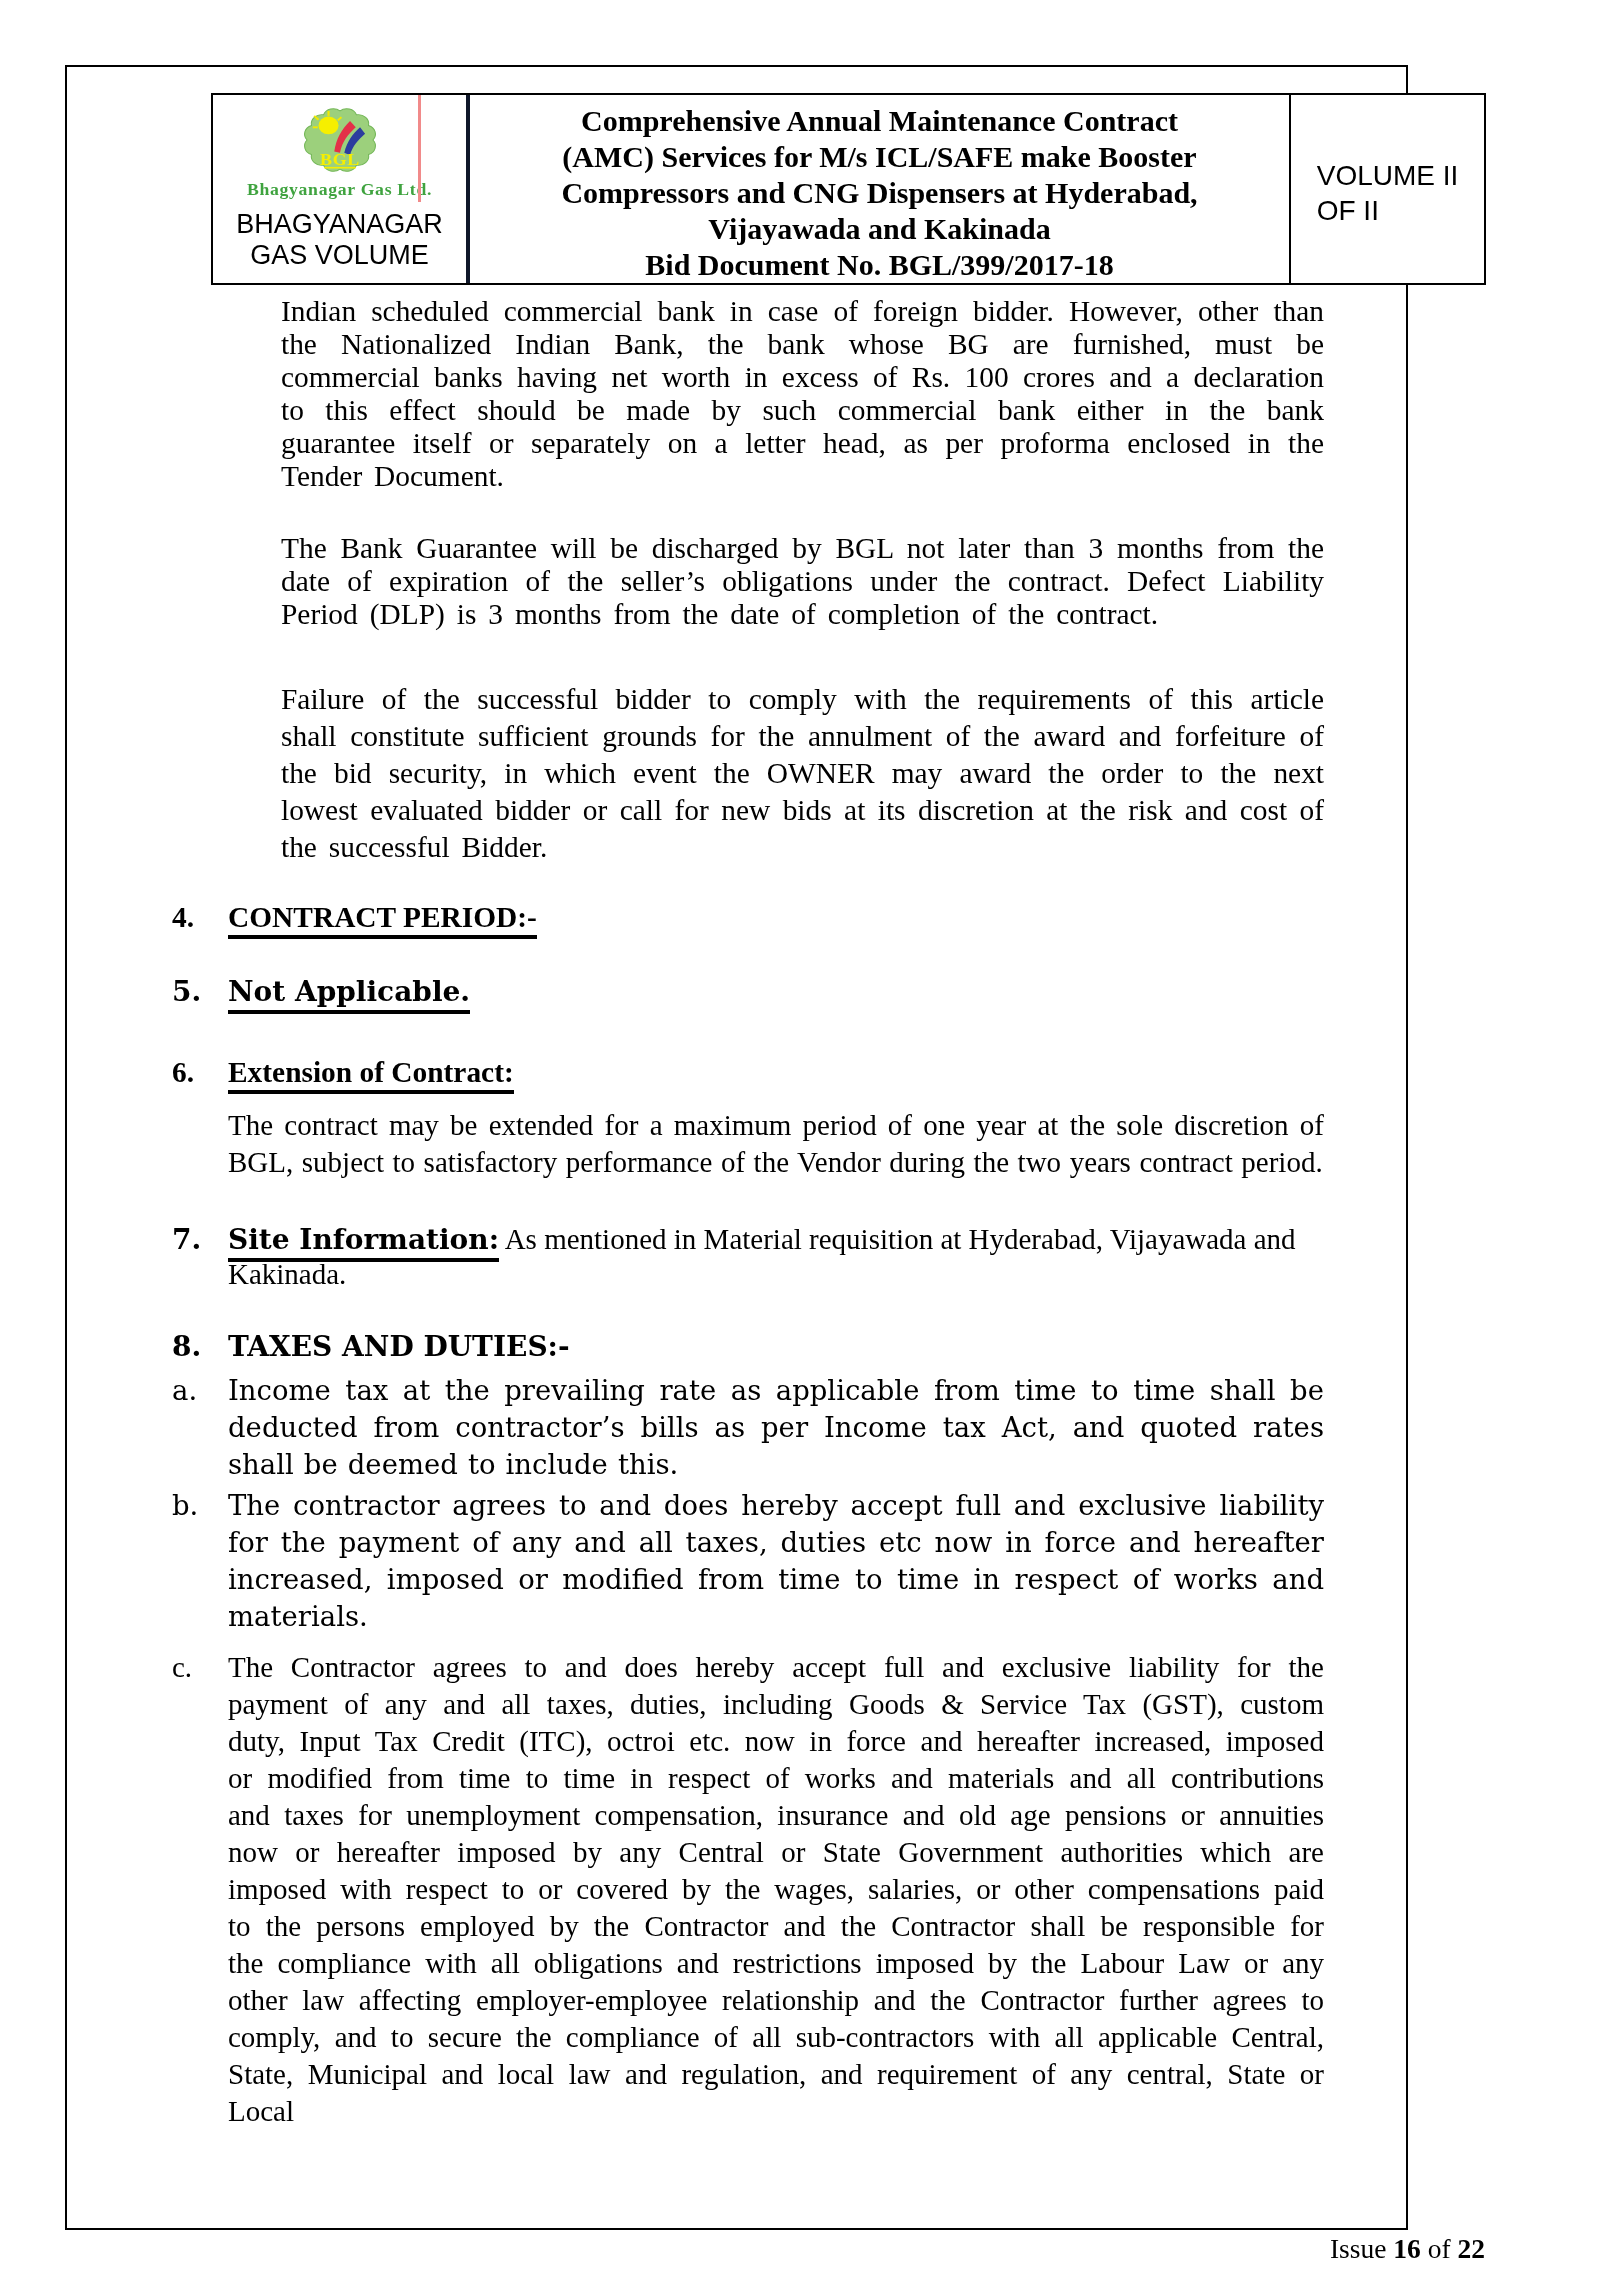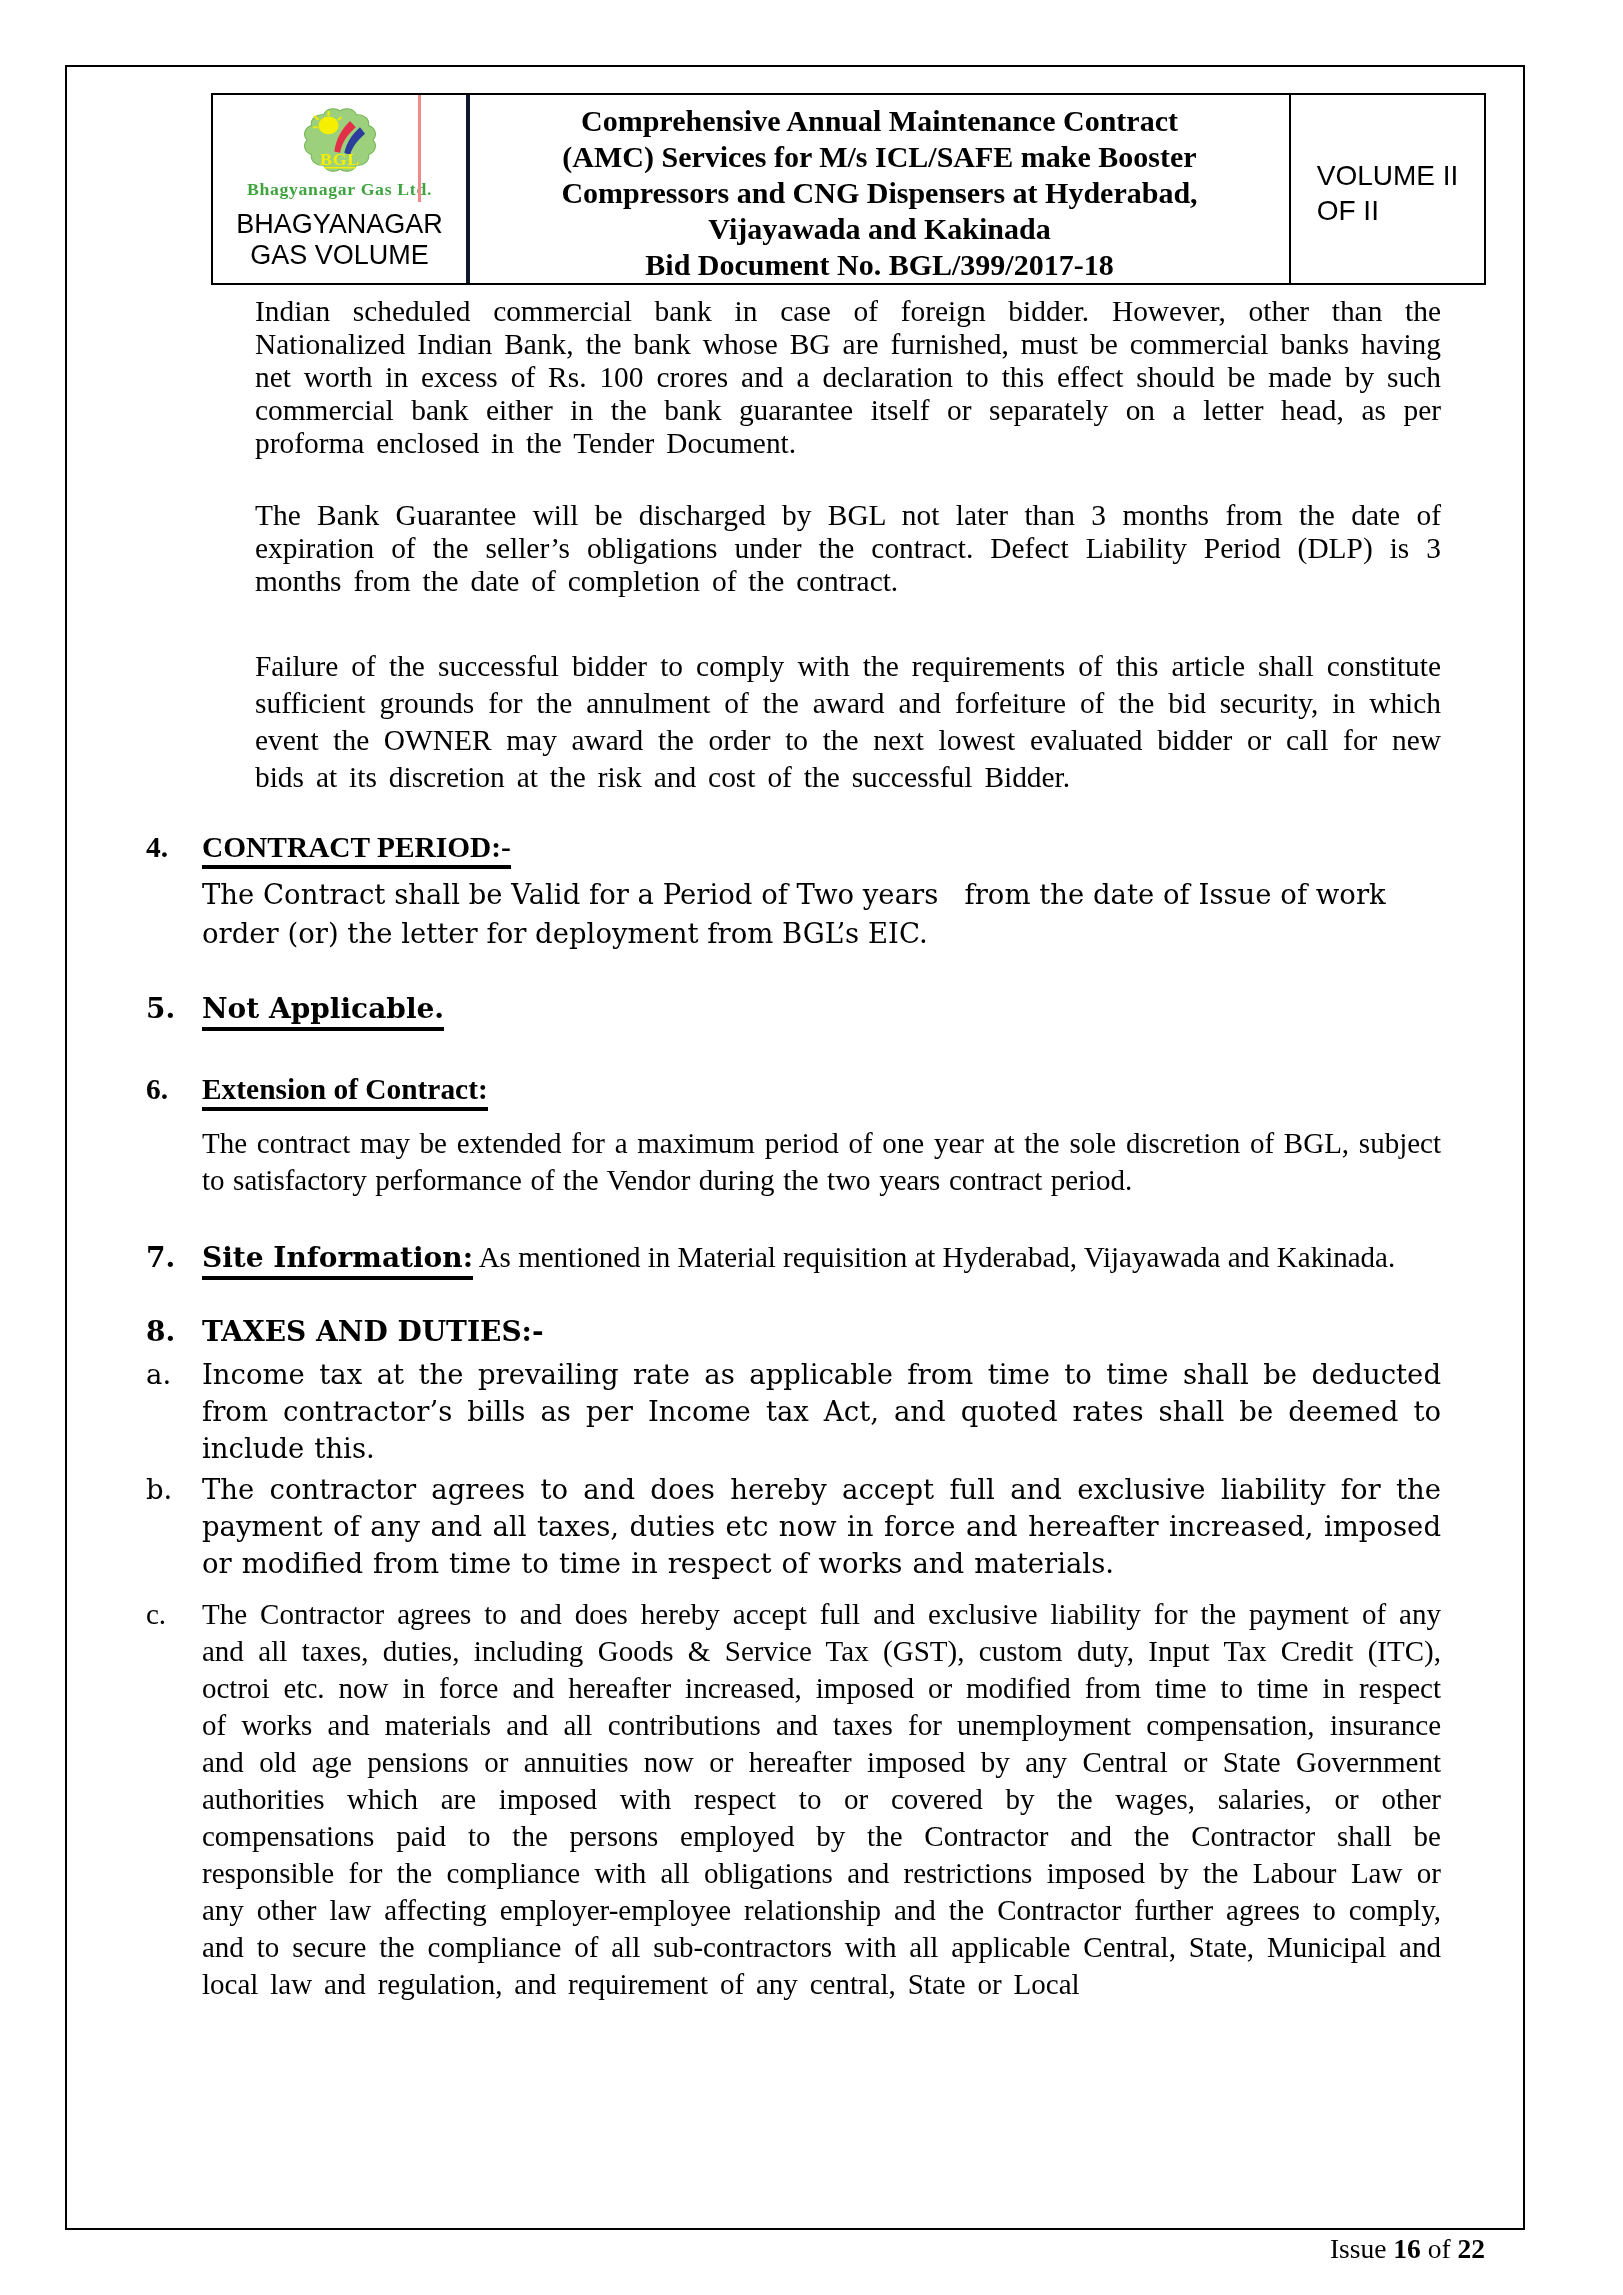--- a/index.html
+++ b/index.html
@@ -2,22 +2,23 @@
 <html style="font-size:10.5px"><head>
 <meta charset="utf-8">
 <style>
   * { margin:0; padding:0; box-sizing:border-box; }
   html,body { background:#e8e8e8; }
   .page {
     position:relative; width:1623px; height:2295px; background:#ffffff;
     font-family:"Liberation Serif", serif; color:#000; overflow:hidden;
   }
   .page-border {
-    position:absolute; left:65px; top:65px; width:1460px; height:2165px;
+    position:absolute; left:65px; top:65px; width:1343px; height:2165px;
     border:2.6px solid #000;
+    padding-left:26px;
   }
   
   .header-table {
     position:absolute; left:211px; top:93px; width:1275px; height:192px;
     border:2px solid #000; display:flex; background:#fff;
   }
   .cell-logo {
     width:257px; border-right:4px solid #0f172a; position:relative;
     display:flex; flex-direction:column; align-items:center; padding-top:6.5px;
   }
@@ -90,21 +91,20 @@
 
 
       <p class="para ft just mt-p3">The Bank Guarantee will be discharged by BGL not later than 3 months from the date of expiration of the seller’s obligations under the contract. Defect Liability Period (DLP) is 3 months from the date of completion of the contract.</p>
 
       <p class="para ftlg just mt-p4">Failure of the successful bidder to comply with the requirements of this article shall constitute sufficient grounds for the annulment of the award and forfeiture of the bid security, in which event the OWNER may award the order to the next lowest evaluated bidder or call for new bids at its discretion at the risk and cost of the successful Bidder.</p>
 
       <div class="row mt-s4">
         <div class="num h-times">4.</div>
         <div class="txt">
           <div class="h-times"><span class="ul">CONTRACT PERIOD:-</span></div>
-          <p class="cam s4body">The Contract shall be Valid for a Period of Two years&nbsp;&nbsp; from the date of Issue of work order (or) the letter for deployment from BGL’s EIC.</p>
         </div>
       </div>
 
       <div class="row mt-s5">
         <div class="num h-cam">5.</div>
         <div class="txt">
           <div class="h-cam"><span class="ul">Not Applicable.</span></div>
         </div>
       </div>
 

